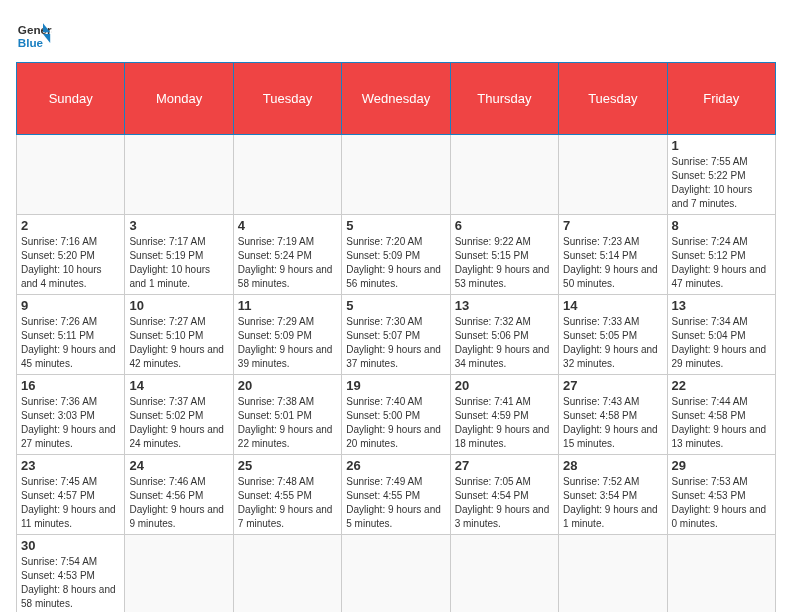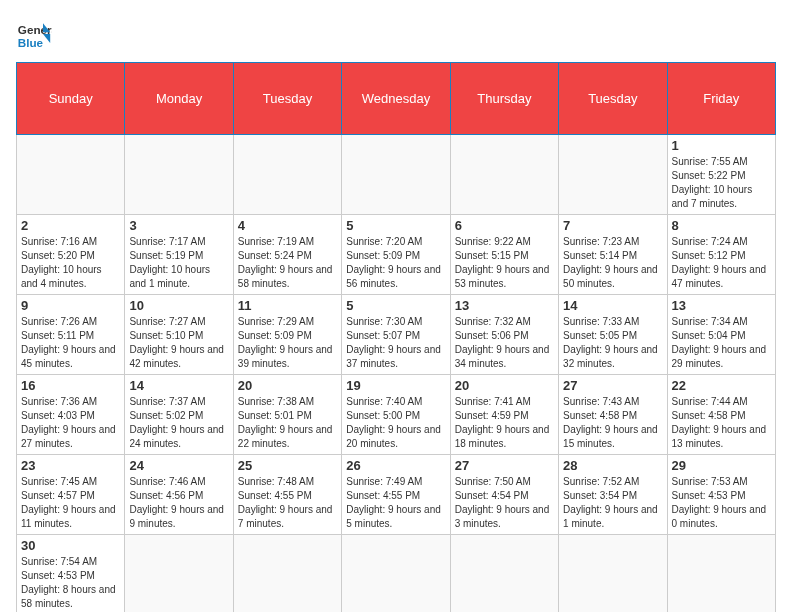--- a/index.html
+++ b/index.html
@@ -222,21 +222,21 @@
           <div class="day-info">Sunrise: 7:34 AM
 Sunset: 5:04 PM
 Daylight: 9 hours
 and 29 minutes.</div>
         </td>
       </tr>
       <tr>
         <td>
           <span class="day-num">16</span>
           <div class="day-info">Sunrise: 7:36 AM
-Sunset: 4:03 PM
+Sunset: 3:03 PM
 Daylight: 9 hours
 and 27 minutes.</div>
         </td>
         <td>
           <span class="day-num">14</span>
           <div class="day-info">Sunrise: 7:37 AM
 Sunset: 5:02 PM
 Daylight: 9 hours
 and 24 minutes.</div>
         </td>
@@ -300,21 +300,21 @@
         </td>
         <td>
           <span class="day-num">26</span>
           <div class="day-info">Sunrise: 7:49 AM
 Sunset: 4:55 PM
 Daylight: 9 hours
 and 5 minutes.</div>
         </td>
         <td>
           <span class="day-num">27</span>
-          <div class="day-info">Sunrise: 7:50 AM
+          <div class="day-info">Sunrise: 7:05 AM
 Sunset: 4:54 PM
 Daylight: 9 hours
 and 3 minutes.</div>
         </td>
         <td>
           <span class="day-num">28</span>
           <div class="day-info">Sunrise: 7:52 AM
 Sunset: 3:54 PM
 Daylight: 9 hours
 and 1 minute.</div>

